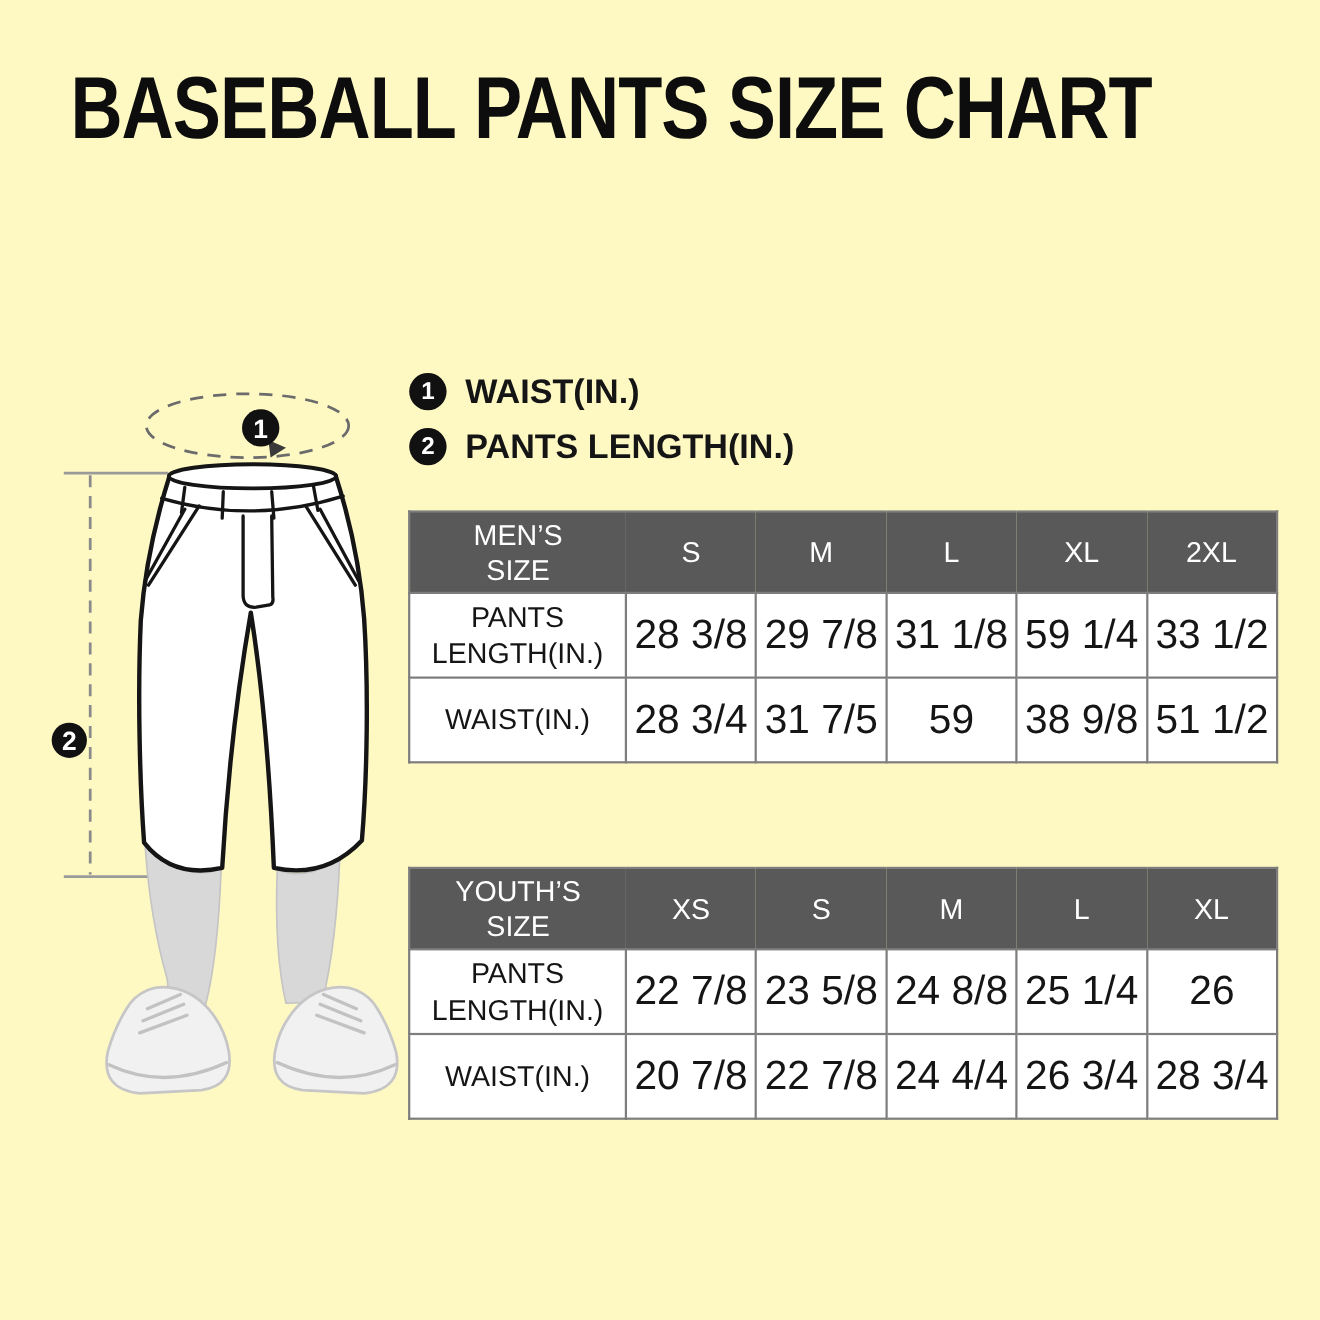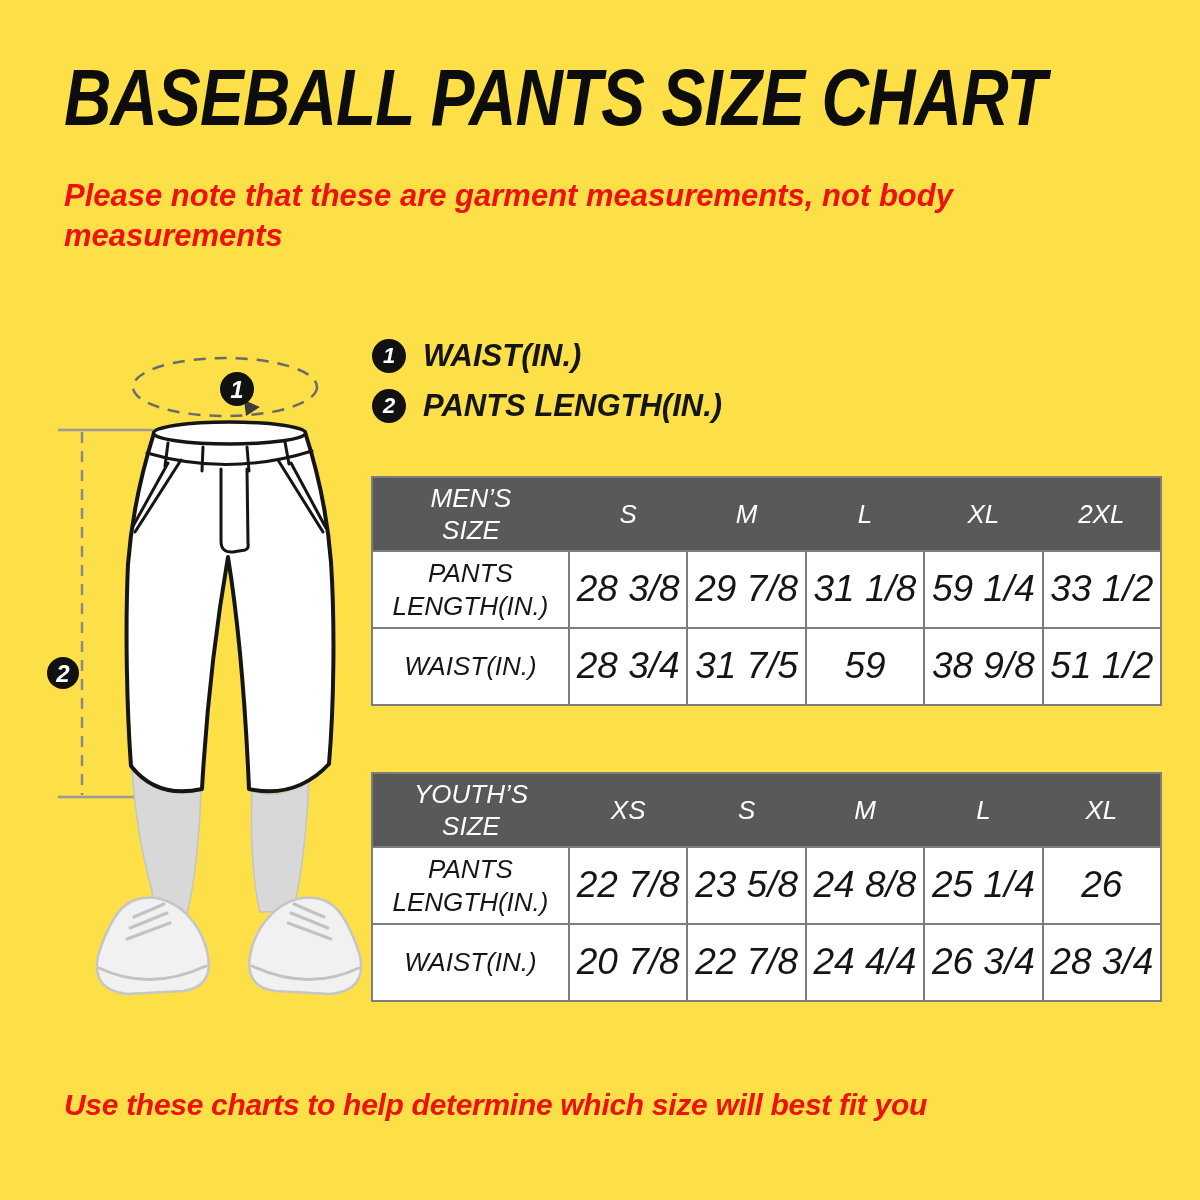--- a/index.html
+++ b/index.html
@@ -6,22 +6,22 @@
     --accent_red:#ee1111;
     --header_gray:#595959;
     --border_gray:#7d7d7d;
     --ink:#151515;
     --sock_gray:#d8d8d8;
     --shoe_gray:#f1f1f1;
   }
   *{margin:0;padding:0;box-sizing:border-box;}
   html,body{background:#fff;}
   .sheet{
-    position:relative;width:1200px;height:1200px;background:#fde047;overflow:hidden;
-    font-family:"Liberation Sans", sans-serif;color:var(--ink);font-style:italic;
+    position:relative;width:1200px;height:1200px;background:#fef9c3;overflow:hidden;
+    font-family:"Liberation Sans", sans-serif;color:var(--ink);
   }
   .title{
     position:absolute;left:64px;top:56px;
     font-size:80px;font-weight:900;letter-spacing:-1px;line-height:1.05;
     white-space:nowrap;color:#0d0d0d;
     transform:scaleX(0.82);transform-origin:0 50%;
   }
   .note{
     position:absolute;left:64px;top:176px;width:985px;
     font-size:31px;font-weight:700;line-height:1.28;color:var(--accent_red);
@@ -37,24 +37,23 @@
     display:inline-flex;align-items:center;justify-content:center;
     font-size:22px;font-weight:700;flex:0 0 34px;
   }
   .legend-label{margin-left:17px;font-size:31px;font-weight:800;letter-spacing:0;}
   .pants-svg{position:absolute;left:35px;top:340px;}
 
   table.tbl{
     position:absolute;left:371px;width:791px;
     border-collapse:collapse;table-layout:fixed;
     border:2px solid var(--border_gray);
-    margin-top:12px;
   }
   .tbl-mens{top:464px;}
-  .tbl-youth{top:760px;padding-left:16px;}
+  .tbl-youth{top:788px;padding-left:16px;}
   .tbl thead th{
     height:74px;background:var(--header_gray);color:#fff;
     font-size:26px;font-weight:400;text-align:center;vertical-align:middle;
     border:none;line-height:1.25;
   }
   .tbl tbody td{
     height:77px;border:2px solid var(--border_gray);background:#fff;
     text-align:center;vertical-align:middle;line-height:1.25;
   }
   .tbl td.rowlabel{font-size:26px;}
@@ -73,21 +72,20 @@
   .lace{fill:none;stroke:#c2c2c2;stroke-width:3;stroke-linecap:round;}
   .mnum{fill:#fff;font-family:"Liberation Sans",sans-serif;font-size:24px;font-weight:700;text-anchor:middle;}
 </style>
 </head>
 <body>
 
 <div class="sheet">
 
   <h1 class="title">BASEBALL PANTS SIZE CHART</h1>
 
-  <p class="note">Please note that these are garment measurements, not body measurements</p>
 
   <svg class="pants-svg" width="350" height="670" viewBox="0 0 350 670" aria-hidden="true">
 
     <g>
       <line class="mline" x1="23" y1="90" x2="118" y2="90"></line>
       <line class="mline" x1="23" y1="457" x2="162" y2="457"></line>
       <line class="mdash" x1="47" y1="92" x2="47" y2="455"></line>
     </g>
 
     <g>
@@ -218,15 +216,14 @@
         <td class="rowlabel"><span class="narrow2">WAIST(IN.)</span></td>
         <td class="val">20 7/8</td>
         <td class="val">22 7/8</td>
         <td class="val">24 4/4</td>
         <td class="val">26 3/4</td>
         <td class="val">28 3/4</td>
       </tr>
     </tbody>
   </table>
 
-  <p class="footer">Use these charts to help determine which size will best fit you</p>
 
 </div>
 
 </body></html>

